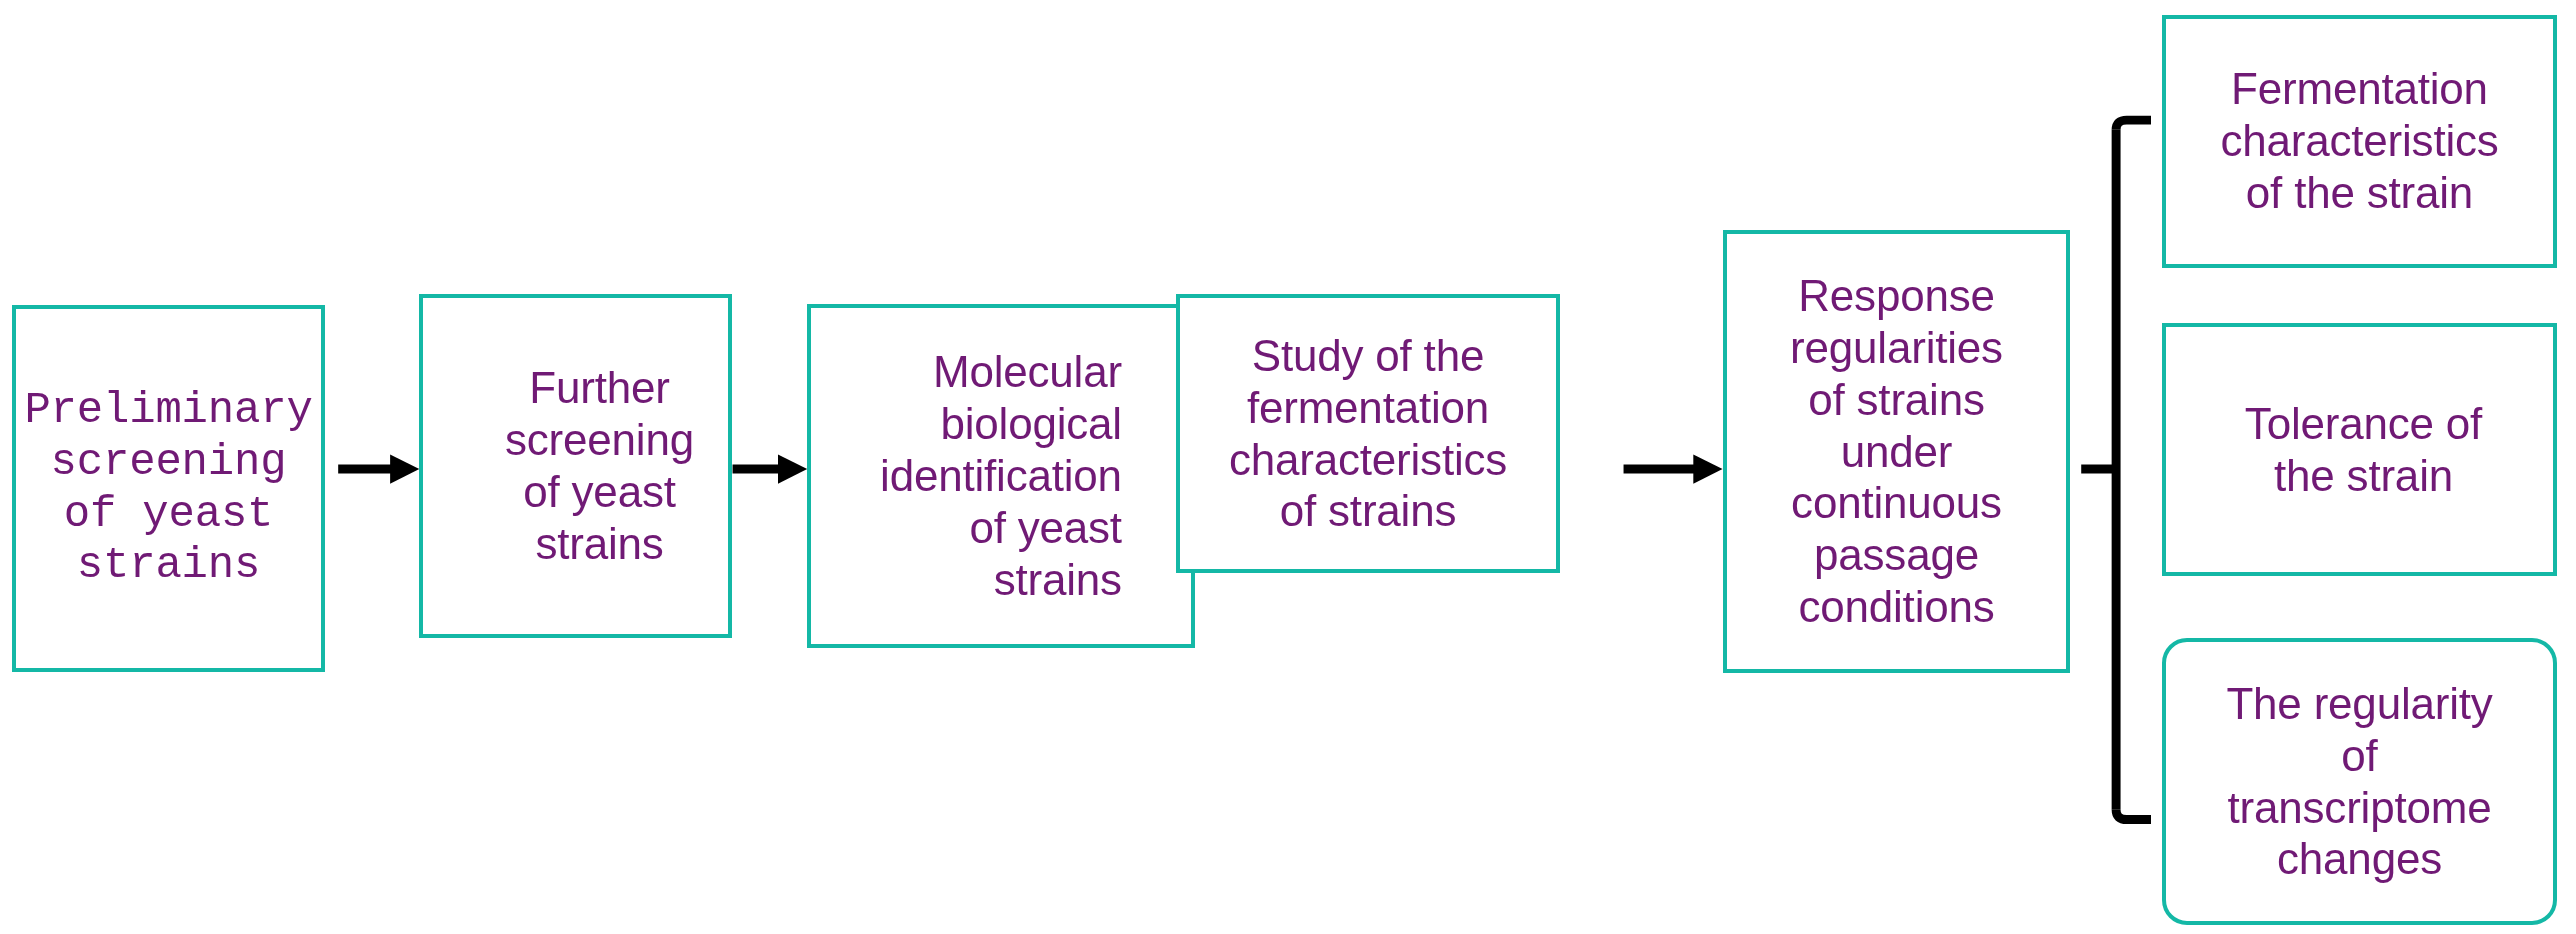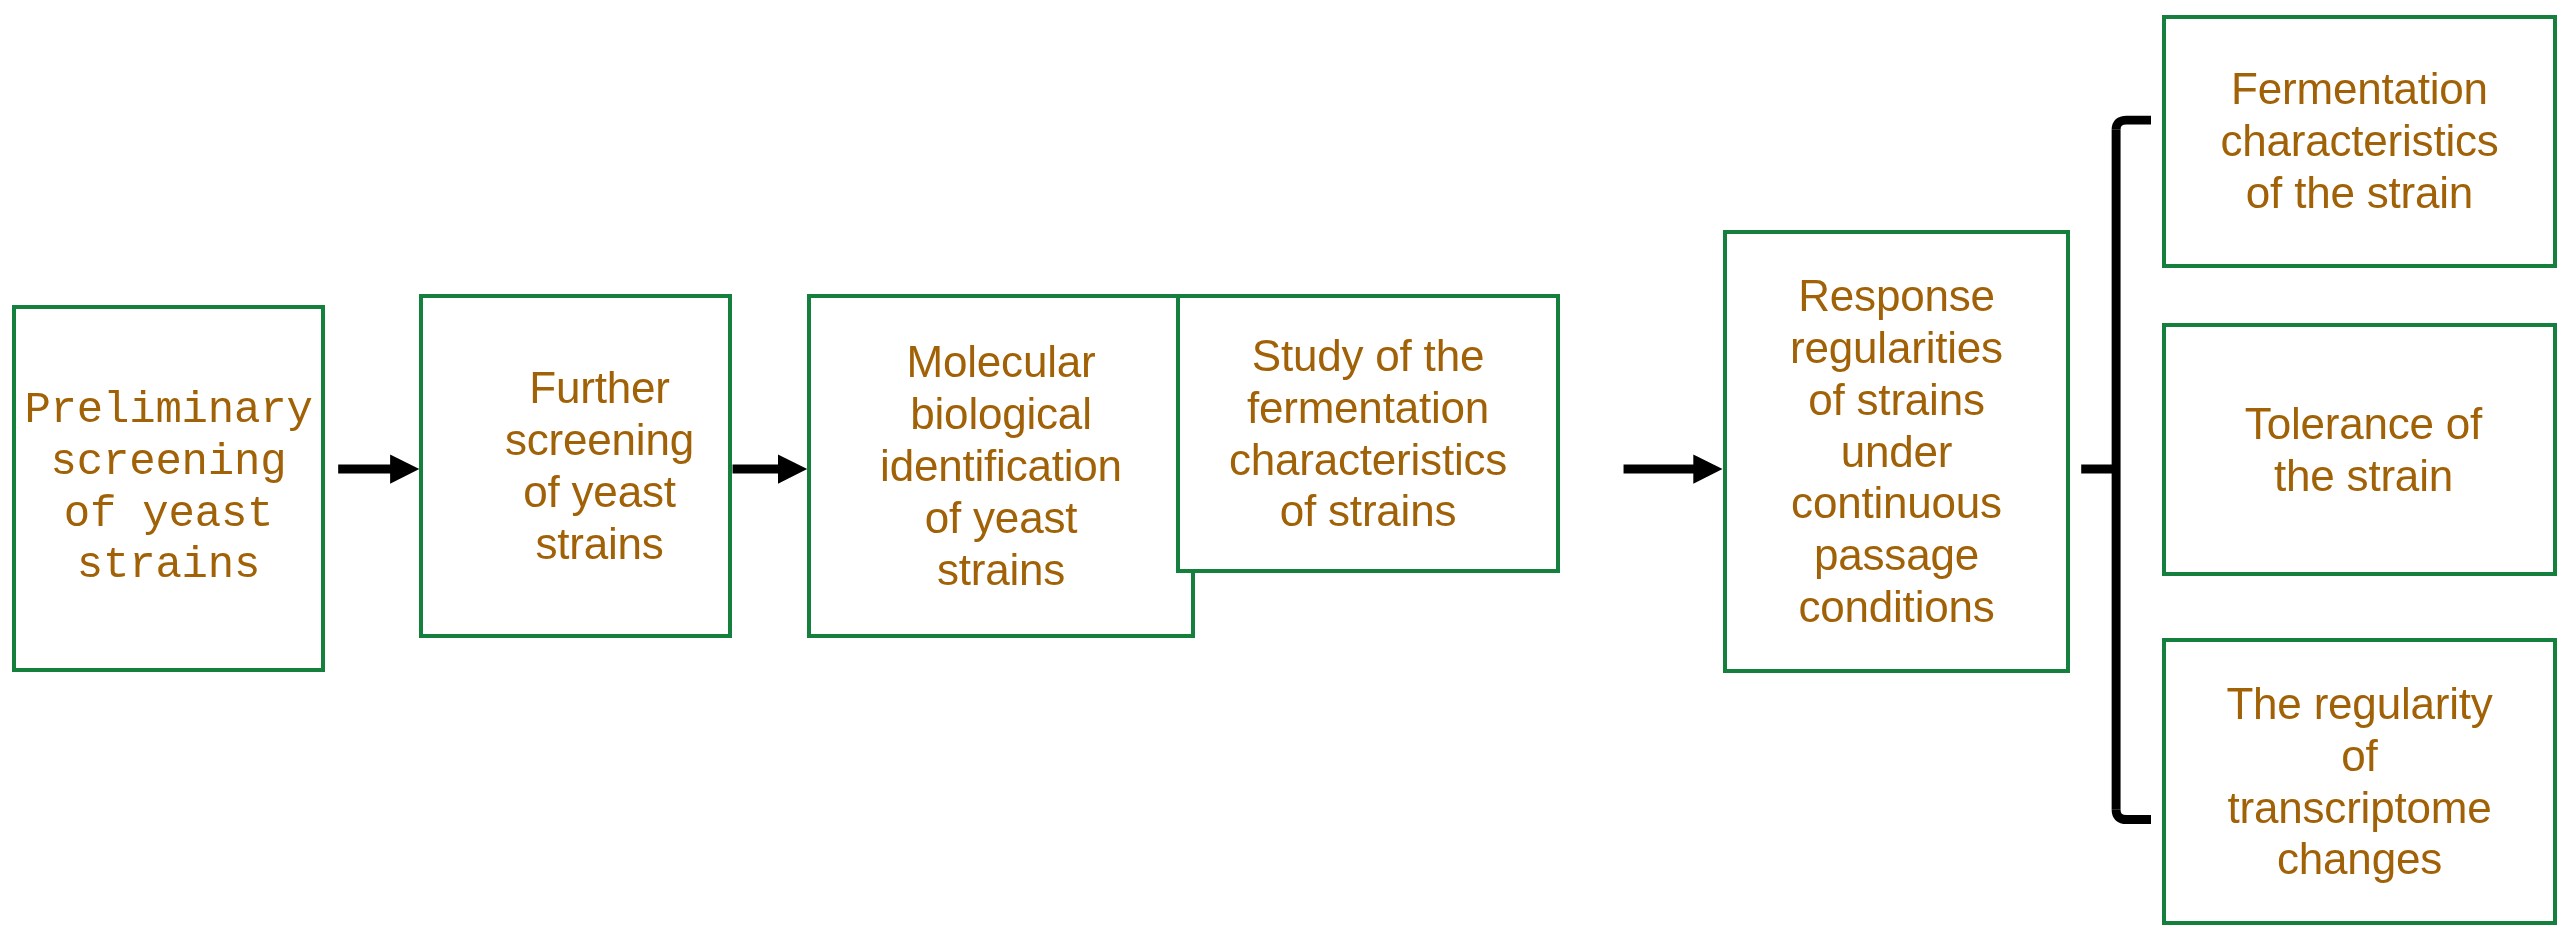--- a/index.html
+++ b/index.html
@@ -17,43 +17,43 @@
   #canvas {
     position: relative;
     width: 2576px;
     height: 934px;
     background: #ffffff;
   }
   .node {
     position: absolute;
     box-sizing: border-box;
     background: #ffffff;
-    border: 4px solid #15803d;
+    border: 4px solid #14b8a6;
     display: flex;
     align-items: center;
     justify-content: center;
     text-align: center;
     line-height: 1.18;
     font-size: 44px;
     font-weight: 400;
     letter-spacing: -0.2px;
     white-space: pre-line;
-    color: #a16207;
+    color: #701a75;
   }
   
   #node-0 { left: 12px;   top: 305px; width: 313px; height: 367px; font-family: Liberation Mono, monospace; }
   #node-1 { left: 419px;  top: 294px; width: 313px; height: 344px; padding-left: 48px; }
-  #node-2 { left: 807px;  top: 294px; width: 388px; height: 344px; }
+  #node-2 { left: 807px;  top: 304px; width: 388px; height: 344px; text-align: right; }
   #node-3 { left: 1176px; top: 294px; width: 384px; height: 279px; }
   #node-4 { left: 1723px; top: 230px; width: 347px; height: 443px; }
 
   
   #out-0 { left: 2162px; top: 14.6px;  width: 395px; height: 253px; }
   #out-1 { left: 2162px; top: 323px; width: 395px; height: 253px; padding-left: 8px; }
-  #out-2 { left: 2162px; top: 638px; width: 395px; height: 287px; }
+  #out-2 { left: 2162px; top: 638px; width: 395px; height: 287px; border-radius: 25px; }
 
   .svg-layer {
     position: absolute;
     left: 0;
     top: 0;
     width: 2576px;
     height: 934px;
     pointer-events: none;
   }
 </style>

